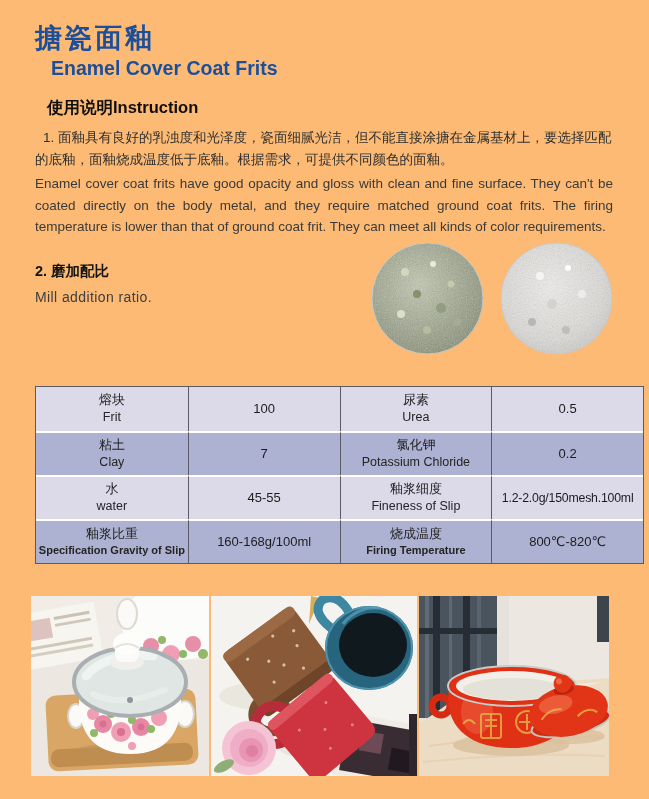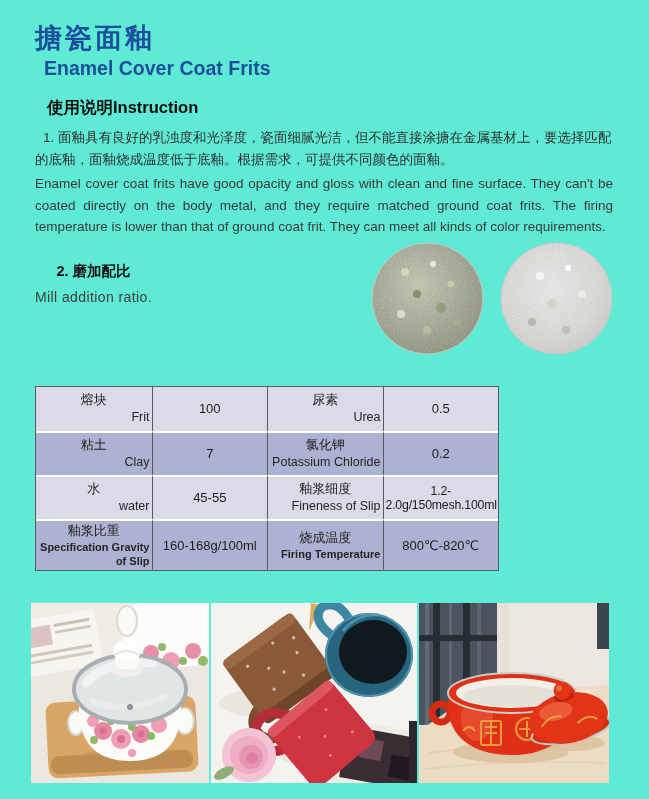--- a/index.html
+++ b/index.html
@@ -1,47 +1,47 @@
 <!DOCTYPE html>
 <html><head>
 <meta charset="utf-8">
 <style>
   * { box-sizing: border-box; }
   html,body { margin:0; padding:0; background:#ffffff; }
   .page {
-    width:649px; height:799px; background:#5eead4; position:relative; overflow:hidden;
+    width:649px; height:799px; background:#fdba74; position:relative; overflow:hidden;
     font-family:"Liberation Sans","DejaVu Sans",sans-serif;
   }
   .content { padding:22px 36px 0 35px; }
 
   .title-cn { color:#1b4f9c; font-size:27px; font-weight:bold; margin:0; line-height:1.2; letter-spacing:3px; }
-  .title-en { color:#1b4f9c; font-size:19.5px; font-weight:bold; margin:3px 9px 0; line-height:1.2; }
+  .title-en { color:#1b4f9c; font-size:19.5px; font-weight:bold; margin:3px 16px 0; line-height:1.2; }
 
   .instr-heading { font-size:16.5px; font-weight:bold; color:#0e0e0e; margin:16px 12px 0; line-height:1.25; }
   .para-cn { font-size:13.5px; color:#2e2e2e; line-height:1.58; margin:10px 0 0; text-indent:8px; }
   .para-en { font-size:13.5px; color:#3a3a3a; line-height:1.6; margin:3px 0 0; text-align:justify; }
 
   .mill { display:flex; justify-content:space-between; margin-top:14px; height:120px; }
-  .mill-left { padding-top:10px;text-align:center; }
+  .mill-left { padding-top:10px; }
   .mill-cn { font-size:14.5px; font-weight:bold; color:#141414; margin:0; }
   .mill-en { font-size:14px; color:#3d3d3d; margin:8px 0 0; letter-spacing:0.4px; }
   .mill-photos { display:flex; gap:16px; margin-top:-10px; }
   .powder-img { display:block; }
 
   table.spec {
-    width:464px; margin-top:14px; table-layout:fixed;
+    width:609px; margin-top:14px; table-layout:fixed;
     border-collapse:separate; border-spacing:0; border:1px solid #5b5965;
   }
   table.spec td { width:25%; text-align:center; vertical-align:middle; height:44px; padding:2px 2px; }
   table.spec tr:nth-child(odd) td  { background:#dcd9e9; }
   table.spec tr:nth-child(even) td { background:#aeb2d2; }
   table.spec td + td { border-left:1px solid #5b5965; }
   table.spec tr + tr td { border-top:2px solid #ffffff; }
   .cell-cn { font-size:13px; color:#222; line-height:1.3; }
-  .cell-en { font-size:12.5px; color:#242424; line-height:1.3;text-align:right; }
+  .cell-en { font-size:12.5px; color:#242424; line-height:1.3; }
   .val { font-size:13px; color:#1c1c1c; }
   table.spec tr:nth-child(3) td:nth-child(4) { font-size:12.3px; letter-spacing:-0.2px; }
   table.spec tr:last-child .cell-en { font-size:11px;font-weight:bold; }
 
   .photos { display:flex; gap:2px; margin-top:32px; margin-left:-4px; }
   .photo { line-height:0; }
   .photo svg { display:block; }
 </style>
 </head>
 <body>

